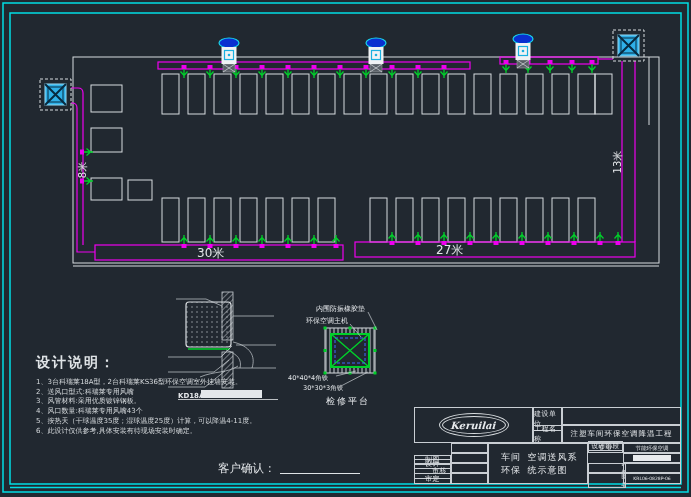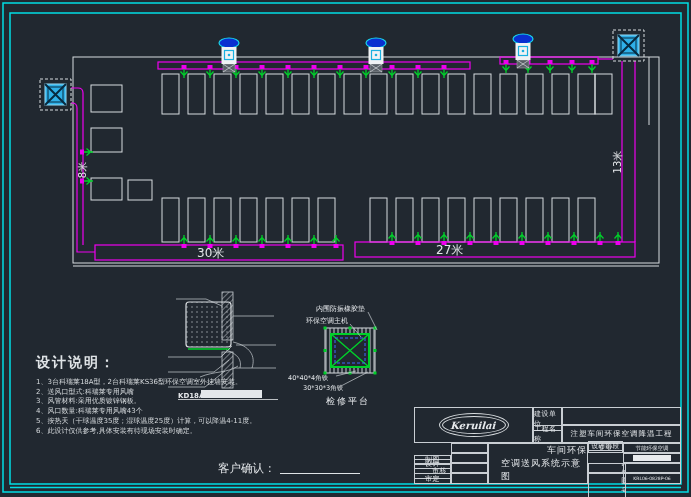--- a/index.html
+++ b/index.html
@@ -21,21 +21,21 @@
   
   #title-block{position:absolute;left:414px;top:407px;width:267px;height:77px;color:#e2e5e8;}
   .cell{position:absolute;border:0.8px solid #c9ced3;box-sizing:border-box;
         display:flex;align-items:center;justify-content:center;font-size:7px;overflow:hidden;}
   .cell.lbl{letter-spacing:0.5px;}
   .logo-oval{width:68px;height:22px;border:1.5px solid #d8dcdf;border-radius:50%;
              position:relative;display:flex;align-items:center;justify-content:center;}
   .logo-oval::before{content:"";position:absolute;inset:2px;border:1px solid #d8dcdf;border-radius:50%;}
   .logo-text{font-family:"DejaVu Serif","Liberation Serif",serif;font-style:italic;font-weight:bold;
              font-size:10px;color:#e8ebee;transform:skewX(-6deg);}
-  .dwg-title{flex-direction:column;align-items:flex-end;justify-content:center;padding-left:12px;}
+  .dwg-title{flex-direction:row;align-items:center;justify-content:center;padding-left:12px;}
   .dwg-title span{font-size:9px;letter-spacing:1px;line-height:13px;}
   .redact-bar{width:38px;height:6px;background:#e8ebee;}
   .tiny{font-size:4.5px;letter-spacing:0;}
 </style>
 </head>
 <body>
 
 <div id="stage">
 
 <svg id="artwork" width="691" height="497" viewBox="0 0 691 497">
@@ -300,17 +300,17 @@
   </div>
 
   <div class="cell lbl" style="left:174px;top:36px;width:35px;height:10px;">专业</div>
   <div class="cell" style="left:209px;top:36px;width:58px;height:10px;font-size:5.5px;">节能环保空调</div>
   <div class="cell lbl" style="left:174px;top:34px;width:35px;height:10px;font-size:6.5px;">设计阶段</div>
   <div class="cell" style="left:209px;top:46px;width:58px;height:10px;">
         <span class="redact-bar"></span>
       </div>
   <div class="cell lbl" style="left:174px;top:56px;width:35px;height:10px;padding-left:36px;">比例</div>
   <div class="cell" style="left:209px;top:56px;width:58px;height:10px;"></div>
-  <div class="cell lbl" style="left:174px;top:66px;width:35px;height:25px;padding-left:36px;">图号</div>
+  <div class="cell lbl" style="left:174px;top:66px;width:35px;height:15px;padding-left:36px;">图号</div>
   <div class="cell tiny" style="left:209px;top:66px;width:58px;height:11px;">KRL06-0828P-06</div>
 </div>
 
 </div>
 
 </body></html>

